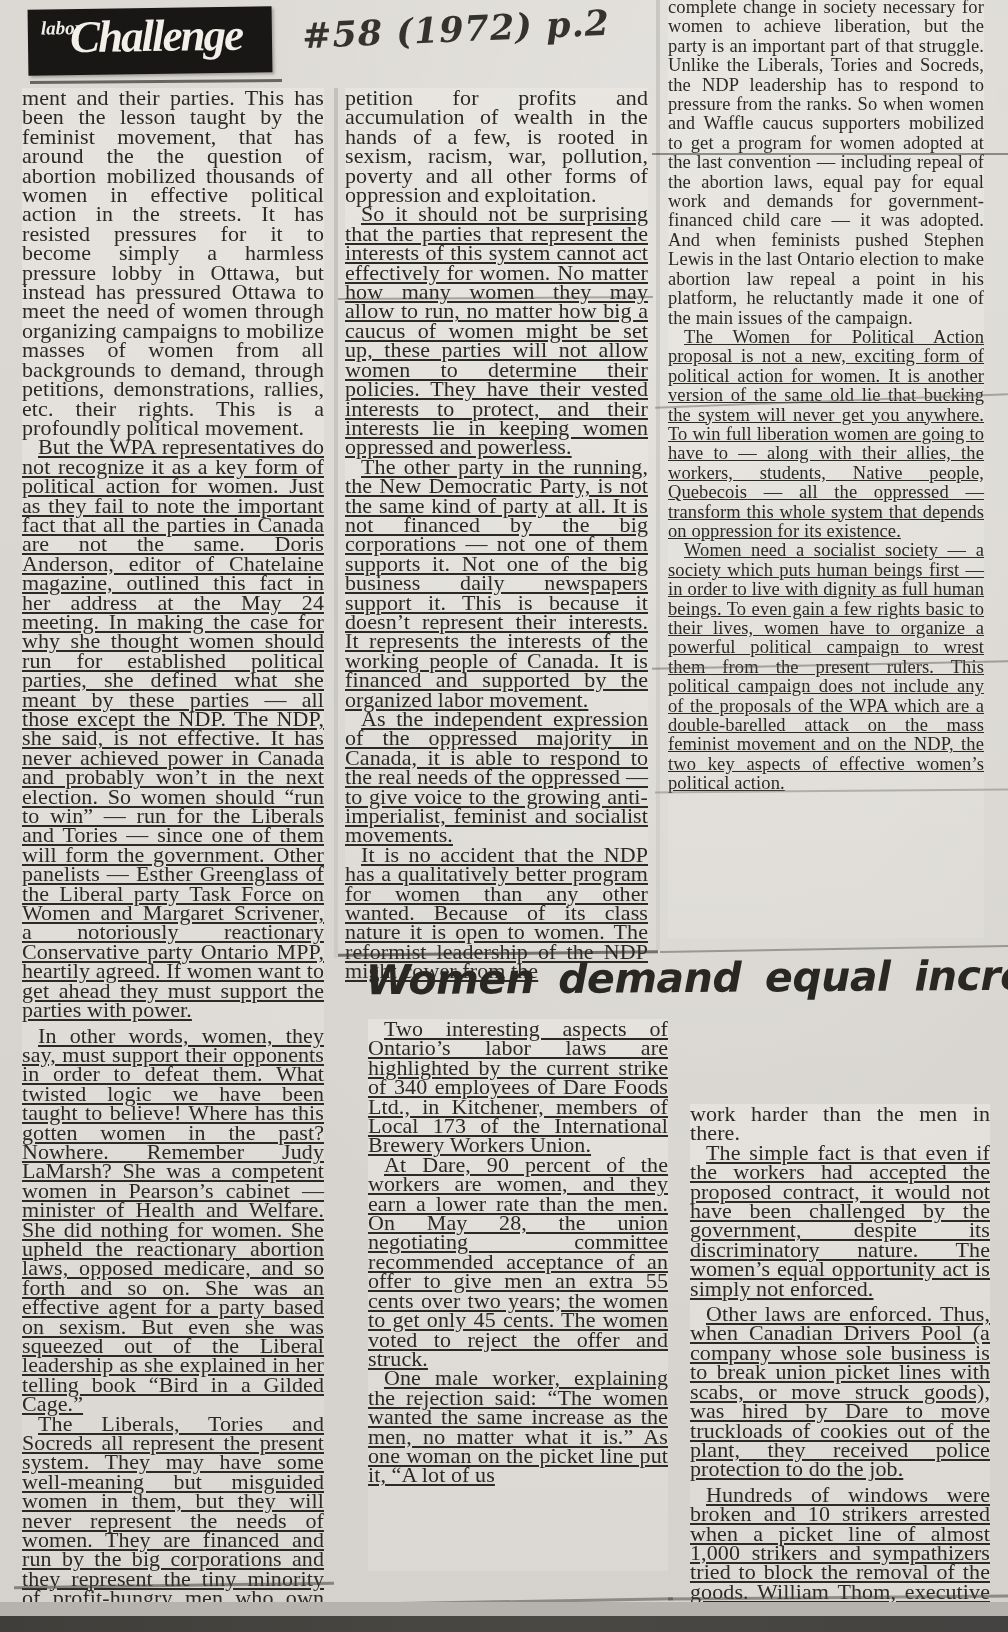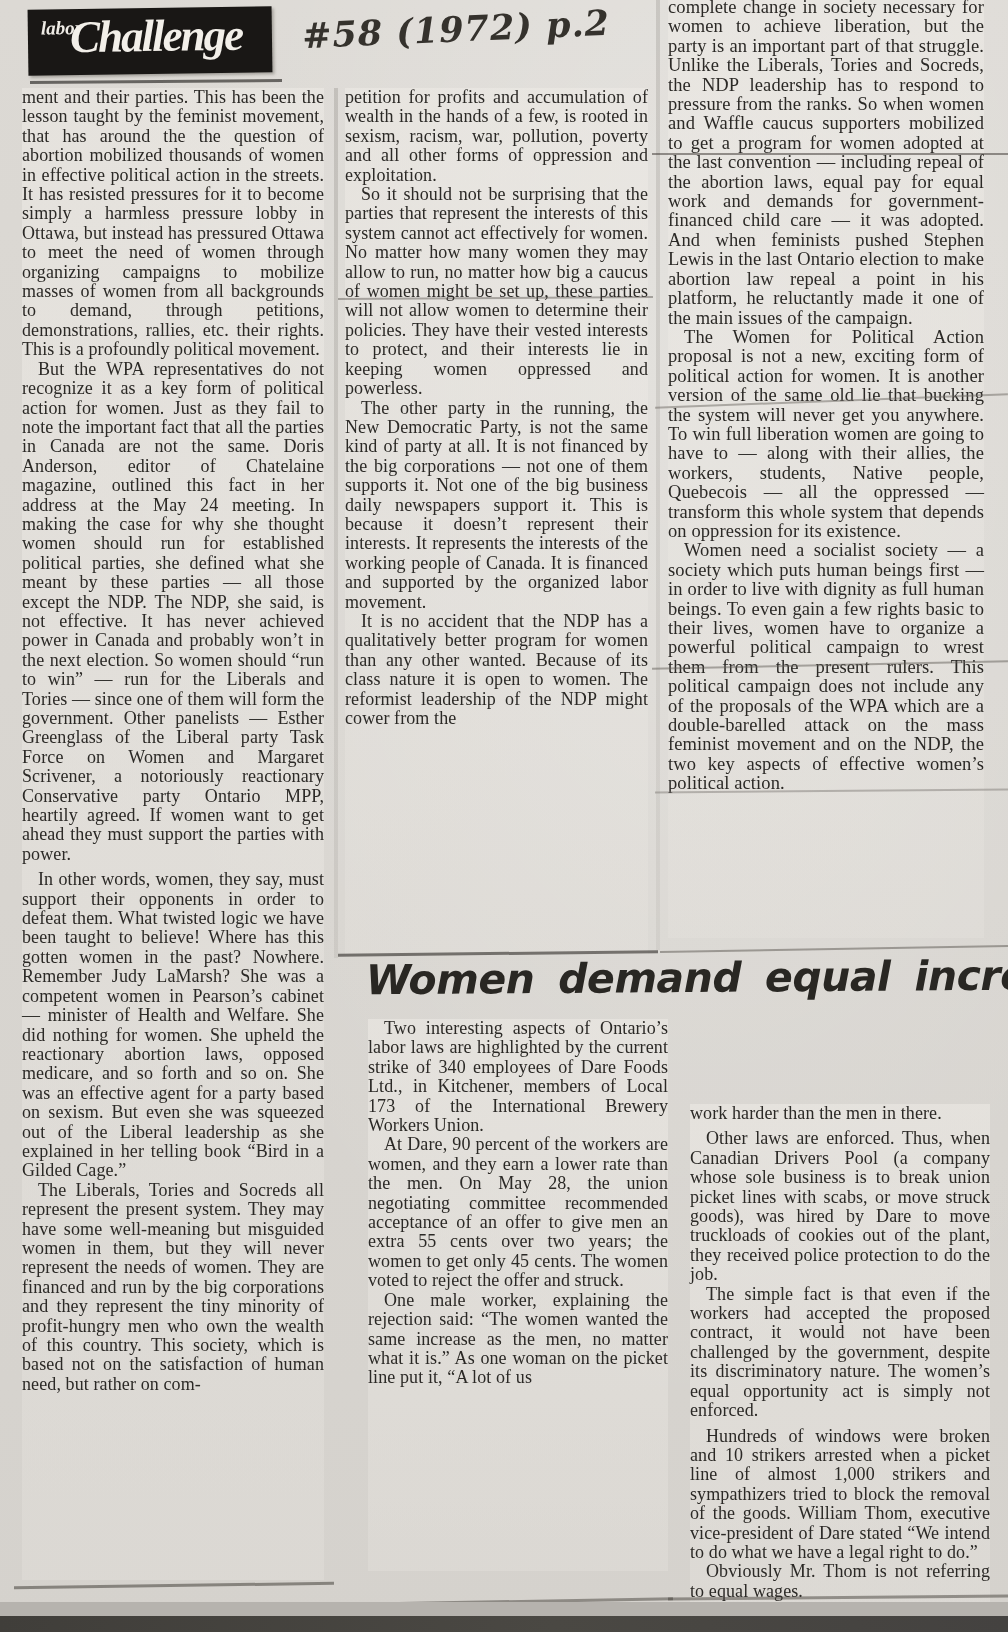--- a/index.html
+++ b/index.html
@@ -7,25 +7,25 @@
     position:relative;width:1008px;height:1632px;margin:0 auto;overflow:hidden;
     background:
       radial-gradient(ellipse at 70% 20%, rgba(255,255,255,.25), rgba(0,0,0,0) 60%),
       linear-gradient(180deg,#dcd9d4 0%, #d8d5d0 55%, #d5d2cd 100%);
     font-family:"Liberation Serif", serif;
     color:#2b2926;
   }
   .col{
     position:absolute;
     background:linear-gradient(180deg, rgba(238,235,230,.55), rgba(230,227,222,.35));
-    font-size:18px;line-height:19.4px;text-align:justify;
+    font-size:22px;line-height:19.4px;text-align:justify;
     letter-spacing:.1px;
   }
   .col p{margin:0;padding:0;}
-  .col p.ind{text-indent:16px;}
+  .col p.ind{text-indent:16px;text-decoration:underline;}
   .col p.gap{margin-top:6px;}
   .masthead{
     position:absolute;left:28px;top:8px;width:244px;height:66px;
     background:#191715;transform:rotate(-0.8deg);
     box-shadow:2px 2px 3px rgba(60,56,50,.35);
   }
   .m-prefix{
     position:absolute;left:13px;top:8px;
     font:italic bold 19px "Liberation Serif", serif;color:#efece6;text-align:right;
   }
@@ -67,41 +67,42 @@
     <p>ment and their parties. This has been the lesson taught by the feminist movement, that has around the the question of abortion mobilized thousands of women in effective political action in the streets. It has resisted pressures for it to become simply a harmless pressure lobby in Ottawa, but instead has pressured Ottawa to meet the need of women through organizing campaigns to mobilize masses of women from all backgrounds to demand, through petitions, demonstrations, rallies, etc. their rights. This is a profoundly political movement.</p>
     <p class="ind">But the WPA representatives do not recognize it as a key form of political action for women. Just as they fail to note the important fact that all the parties in Canada are not the same. Doris Anderson, editor of Chatelaine magazine, outlined this fact in her address at the May 24 meeting. In making the case for why she thought women should run for established political parties, she defined what she meant by these parties — all those except the NDP. The NDP, she said, is not effective. It has never achieved power in Canada and probably won’t in the next election. So women should “run to win” — run for the Liberals and Tories — since one of them will form the government. Other panelists — Esther Greenglass of the Liberal party Task Force on Women and Margaret Scrivener, a notoriously reactionary Conservative party Ontario MPP, heartily agreed. If women want to get ahead they must support the parties with power.</p>
     <p class="ind gap">In other words, women, they say, must support their opponents in order to defeat them. What twisted logic we have been taught to believe! Where has this gotten women in the past? Nowhere. Remember Judy LaMarsh? She was a competent women in Pearson’s cabinet — minister of Health and Welfare. She did nothing for women. She upheld the reactionary abortion laws, opposed medicare, and so forth and so on. She was an effective agent for a party based on sexism. But even she was squeezed out of the Liberal leadership as she explained in her telling book “Bird in a Gilded Cage.”</p>
     <p class="ind">The Liberals, Tories and Socreds all represent the present system. They may have some well-meaning but misguided women in them, but they will never represent the needs of women. They are financed and run by the big corporations and they represent the tiny minority of profit-hungry men who own the wealth of this country. This society, which is based not on the satisfaction of human need, but rather on com-</p>
   </div>
 
   <div class="col" style="left:345px;top:88px;width:303px;height:866px;">
     <p>petition for profits and accumulation of wealth in the hands of a few, is rooted in sexism, racism, war, pollution, poverty and all other forms of oppression and exploitation.</p>
     <p class="ind">So it should not be surprising that the parties that represent the interests of this system cannot act effectively for women. No matter how many women they may allow to run, no matter how big a caucus of women might be set up, these parties will not allow women to determine their policies. They have their vested interests to protect, and their interests lie in keeping women oppressed and powerless.</p>
     <p class="ind">The other party in the running, the New Democratic Party, is not the same kind of party at all. It is not financed by the big corporations — not one of them supports it. Not one of the big business daily newspapers support it. This is because it doesn’t represent their interests. It represents the interests of the working people of Canada. It is financed and supported by the organized labor movement.</p>
+    <p class="ind">As the independent expression of the oppressed majority in Canada, it is able to respond to the real needs of the oppressed — to give voice to the growing anti-imperialist, feminist and socialist movements.</p>
     <p class="ind">It is no accident that the NDP has a qualitatively better program for women than any other wanted. Because of its class nature it is open to women. The reformist leadership of the NDP might cower from the</p>
   </div>
 
   <div class="col" style="left:668px;top:-2px;width:316px;height:940px;font-size:18.5px;">
     <p>complete change in society necessary for women to achieve liberation, but the party is an important part of that struggle. Unlike the Liberals, Tories and Socreds, the NDP leadership has to respond to pressure from the ranks. So when women and Waffle caucus supporters mobilized to get a program for women adopted at the last convention — including repeal of the abortion laws, equal pay for equal work and demands for government-financed child care — it was adopted. And when feminists pushed Stephen Lewis in the last Ontario election to make abortion law repeal a point in his platform, he reluctantly made it one of the main issues of the campaign.</p>
     <p class="ind">The Women for Political Action proposal is not a new, exciting form of political action for women. It is another version of the same old lie that bucking the system will never get you anywhere. To win full liberation women are going to have to — along with their allies, the workers, students, Native people, Quebecois — all the oppressed — transform this whole system that depends on oppression for its existence.</p>
     <p class="ind">Women need a socialist society — a society which puts human beings first — in order to live with dignity as full human beings. To even gain a few rights basic to their lives, women have to organize a powerful political campaign to wrest them from the present rulers. This political campaign does not include any of the proposals of the WPA which are a double-barelled attack on the mass feminist movement and on the NDP, the two key aspects of effective women’s political action.</p>
   </div>
 
   <h1 class="headline">Women demand equal increase</h1>
 
   <div class="col" style="left:368px;top:1019px;width:300px;height:552px;">
     <p class="ind">Two interesting aspects of Ontario’s labor laws are highlighted by the current strike of 340 employees of Dare Foods Ltd., in Kitchener, members of Local 173 of the International Brewery Workers Union.</p>
     <p class="ind">At Dare, 90 percent of the workers are women, and they earn a lower rate than the men. On May 28, the union negotiating committee recommended acceptance of an offer to give men an extra 55 cents over two years; the women to get only 45 cents. The women voted to reject the offer and struck.</p>
     <p class="ind">One male worker, explaining the rejection said: “The women wanted the same increase as the men, no matter what it is.” As one woman on the picket line put it, “A lot of us</p>
   </div>
 
   <div class="col" style="left:690px;top:1104px;width:300px;height:548px;">
     <p>work harder than the men in there.</p>
+    <p class="ind">The simple fact is that even if the workers had accepted the proposed contract, it would not have been challenged by the government, despite its discriminatory nature. The women’s equal opportunity act is simply not enforced.</p>
     <p class="ind gap">Other laws are enforced. Thus, when Canadian Drivers Pool (a company whose sole business is to break union picket lines with scabs, or move struck goods), was hired by Dare to move truckloads of cookies out of the plant, they received police protection to do the job.</p>
-    <p class="ind">The simple fact is that even if the workers had accepted the proposed contract, it would not have been challenged by the government, despite its discriminatory nature. The women’s equal opportunity act is simply not enforced.</p>
     <p class="ind gap">Hundreds of windows were broken and 10 strikers arrested when a picket line of almost 1,000 strikers and sympathizers tried to block the removal of the goods. William Thom, executive vice-president of Dare stated “We intend to do what we have a legal right to do.”</p>
     <p class="ind">Obviously Mr. Thom is not referring to equal wages.</p>
   </div>
 
   <div class="edge" style="left:334px;top:88px;width:4px;height:870px;background:linear-gradient(180deg,rgba(100,95,88,.22),rgba(100,95,88,.1));"></div>
   <div class="edge" style="left:656px;top:0;width:4px;height:950px;background:linear-gradient(180deg,rgba(100,95,88,.2),rgba(100,95,88,.08));"></div>
   <div class="edge" style="left:338px;top:297px;width:315px;height:2px;background:rgba(70,65,60,.4);transform:rotate(-0.4deg);"></div>
   <div class="edge" style="left:652px;top:153px;width:356px;height:2px;background:rgba(55,50,46,.5);"></div>
   <div class="edge" style="left:655px;top:400px;width:353px;height:2px;background:rgba(110,105,100,.5);transform:rotate(-2.2deg);"></div>
   <div class="edge" style="left:652px;top:664px;width:356px;height:2px;background:rgba(100,95,90,.5);transform:rotate(-1.2deg);"></div>

